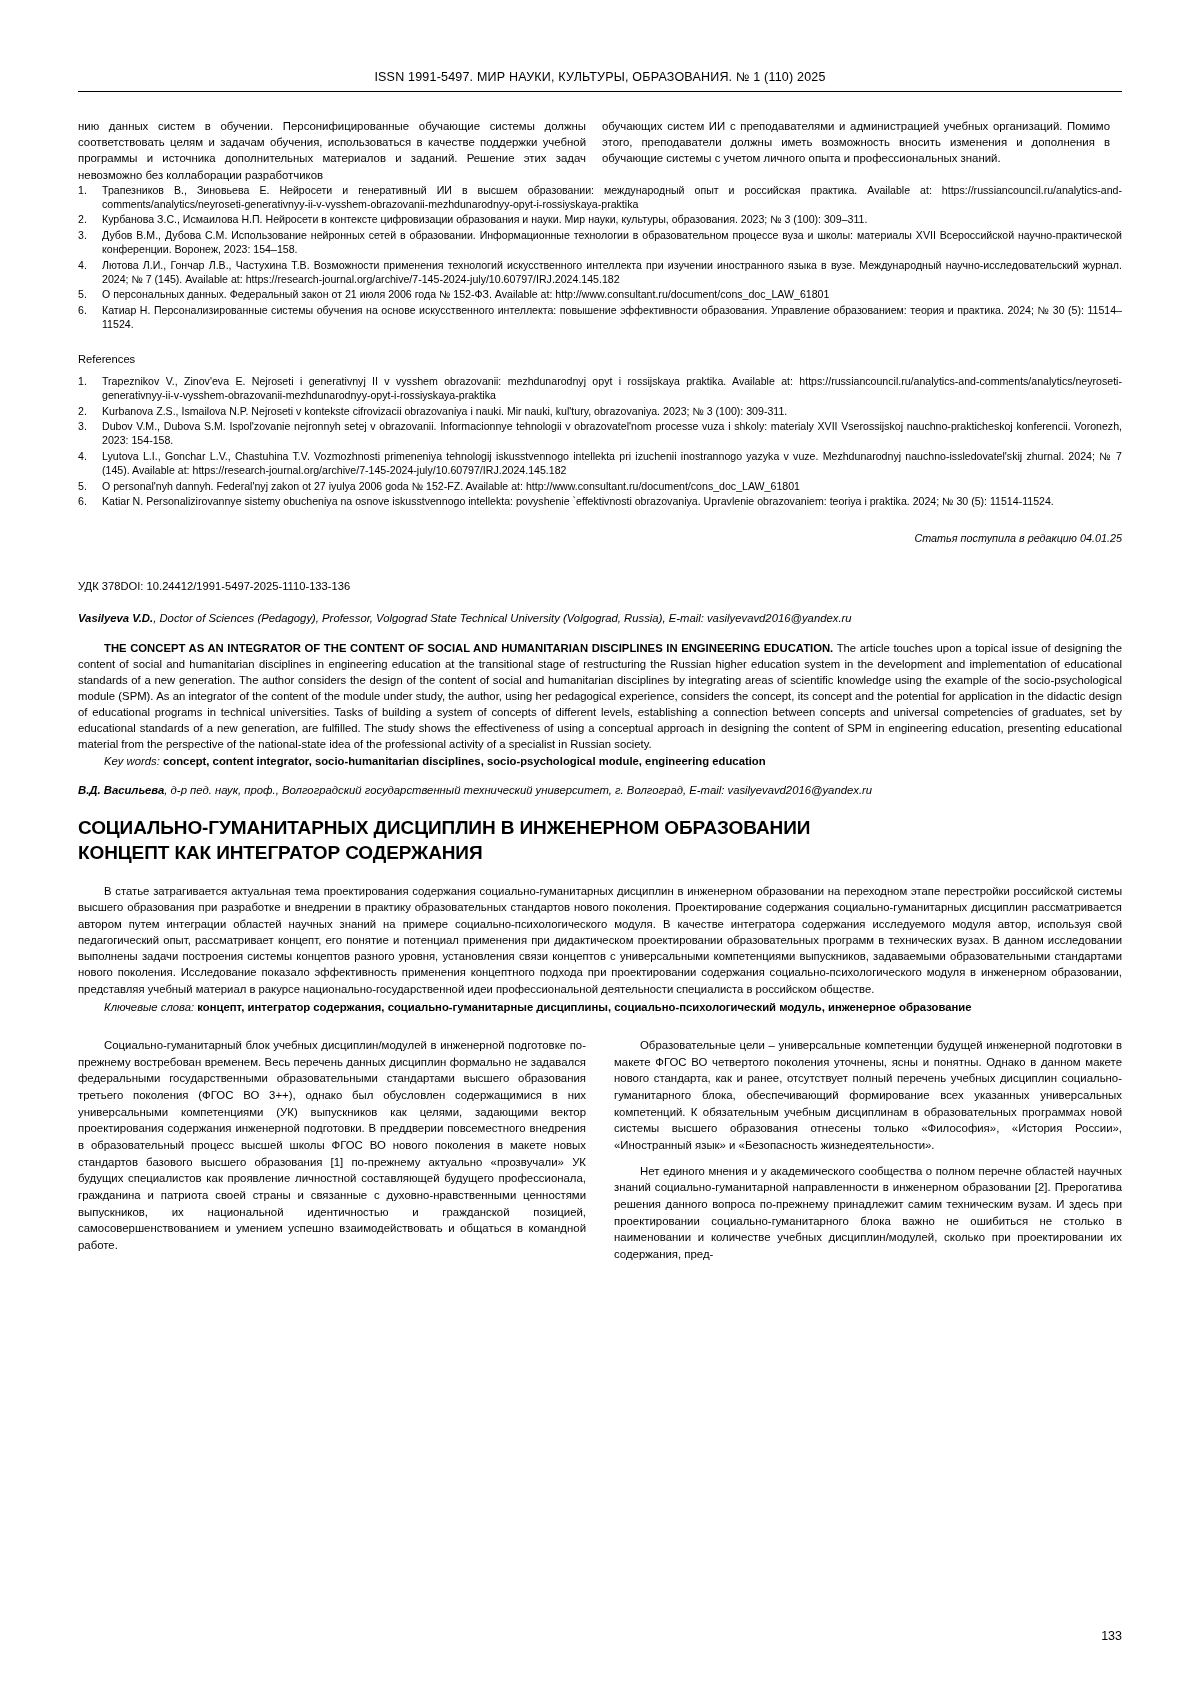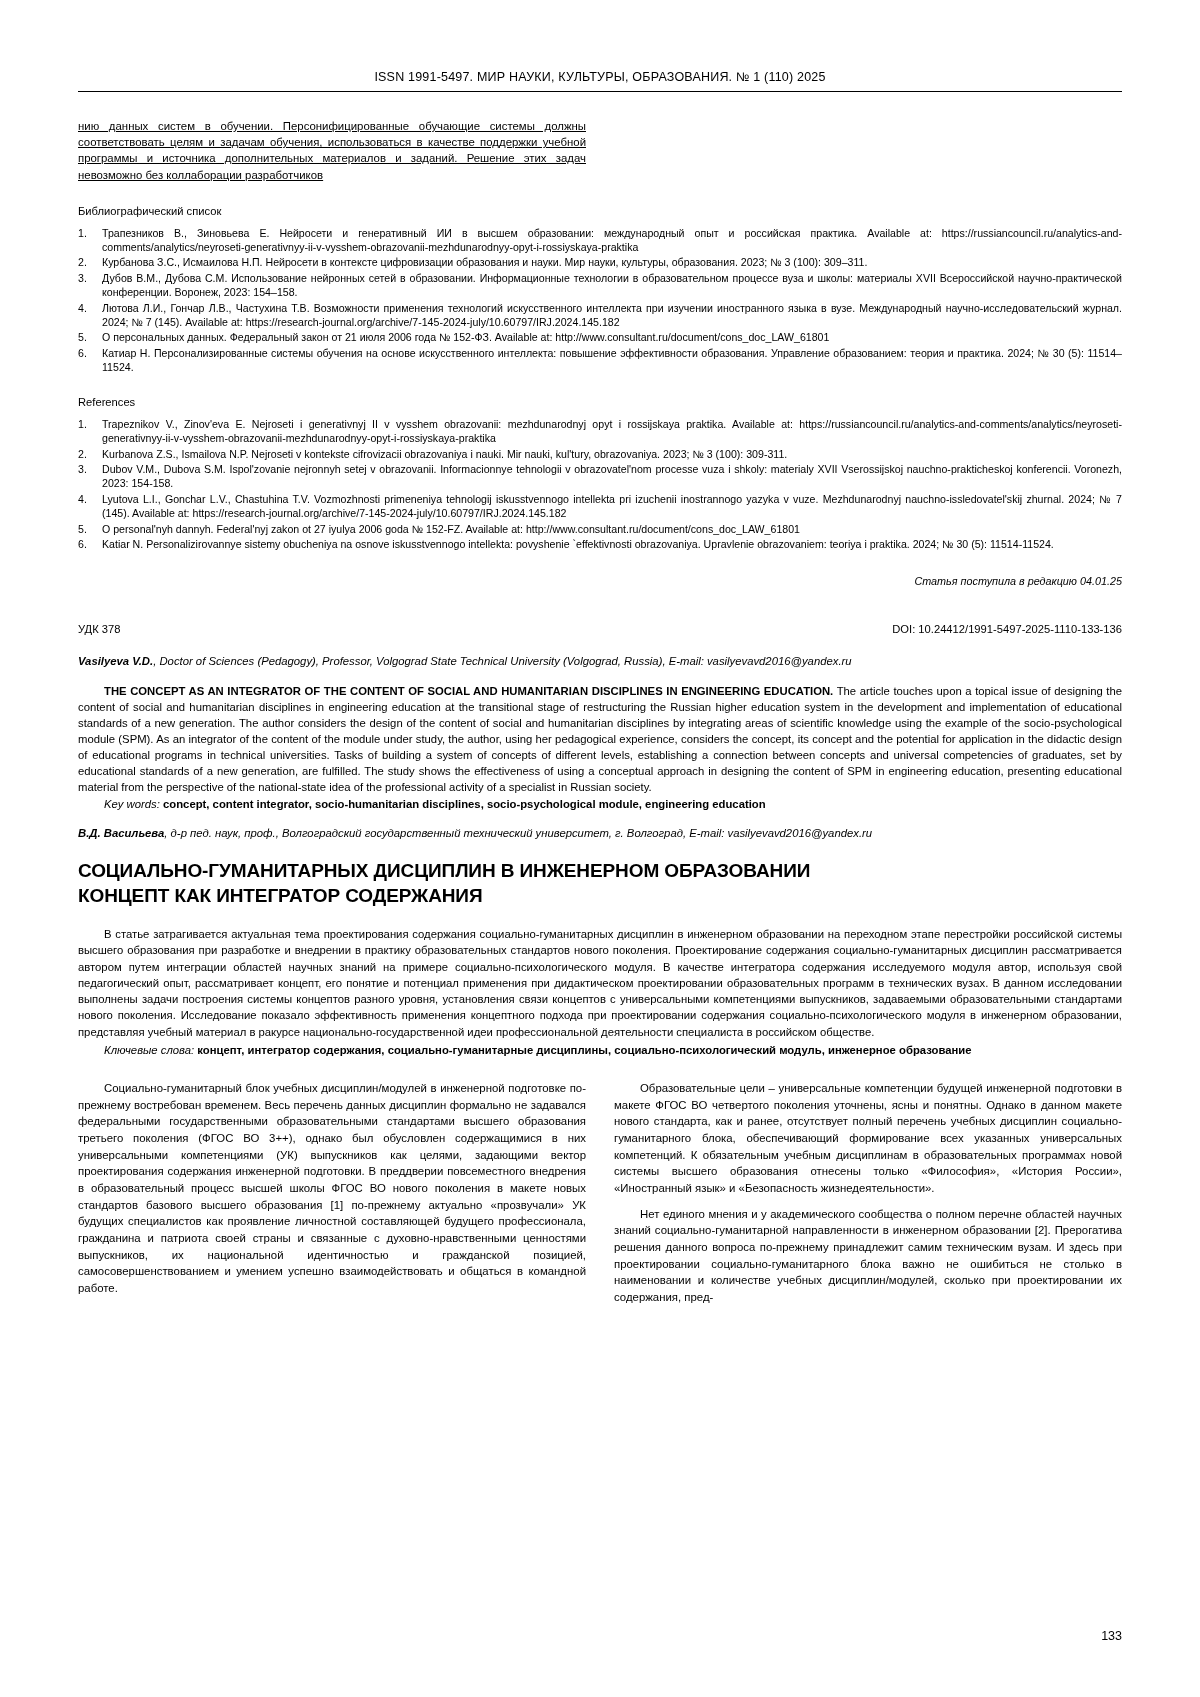--- a/index.html
+++ b/index.html
@@ -30,21 +30,20 @@
     text-align: center;
     font-size: 12.5px;
     letter-spacing: 0.2px;
     padding-bottom: 7px;
     border-bottom: 1.3px solid #000;
     margin-bottom: 26px;
   }
   .two-col {
     display: flex;
     gap: 16px;
-    text-decoration: underline;
   }
   .col {
     width: 508px;
   }
   p {
     margin: 0;
   }
   .body-text {
     font-size: 11.4px;
     line-height: 1.42;
@@ -76,25 +75,23 @@
     flex: 1 1 auto;
   }
   .received {
     text-align: right;
     font-size: 10.8px;
     font-style: italic;
     margin-top: 24px;
   }
   .udk-row {
     display: flex;
-    justify-content: space-between;
     font-size: 11.2px;
     margin-top: 36px;
     margin-bottom: 20px;
-    gap: 34px;
   }
   .author-en {
     font-size: 11.3px;
     font-style: italic;
     margin-bottom: 16px;
   }
   .author-en b { font-style: italic; text-align: center; }
   .abstract-en {
     font-size: 11.3px;
     line-height: 1.42;
@@ -166,23 +163,25 @@
 
 <div class="page">
   <div class="inner">
 
     <div class="running-head">ISSN 1991-5497. МИР НАУКИ, КУЛЬТУРЫ, ОБРАЗОВАНИЯ.  № 1 (110) 2025</div>
 
     <div class="two-col">
       <div class="col">
         <p class="body-text">нию данных систем в обучении. Персонифицированные обучающие системы должны соответствовать целям и задачам обучения, использоваться в качестве поддержки учебной программы и источника дополнительных материалов и заданий. Решение этих задач невозможно без коллаборации разработчиков</p>
       </div>
-    </div>
-
-    <div class="section-label">Библиографический список</div>
+      <div class="col">
+        <p class="body-text">обучающих систем ИИ с преподавателями и администрацией учебных организаций. Помимо этого, преподаватели должны иметь возможность вносить изменения и дополнения в обучающие системы с учетом личного опыта и профессиональных знаний.</p>
+      </div>
+    </div>
+
     <ol class="refs">
       <li>
           <span class="num">1.</span>
           <span class="txt">Трапезников В., Зиновьева Е. Нейросети и генеративный ИИ в высшем образовании: международный опыт и российская практика. Available at: https://russiancouncil.ru/analytics-and-comments/analytics/neyroseti-generativnyy-ii-v-vysshem-obrazovanii-mezhdunarodnyy-opyt-i-rossiyskaya-praktika</span>
         </li>
       <li>
           <span class="num">2.</span>
           <span class="txt">Курбанова З.С., Исмаилова Н.П. Нейросети в контексте цифровизации образования и науки. Мир науки, культуры, образования. 2023; № 3 (100): 309–311.</span>
         </li>
       <li>

